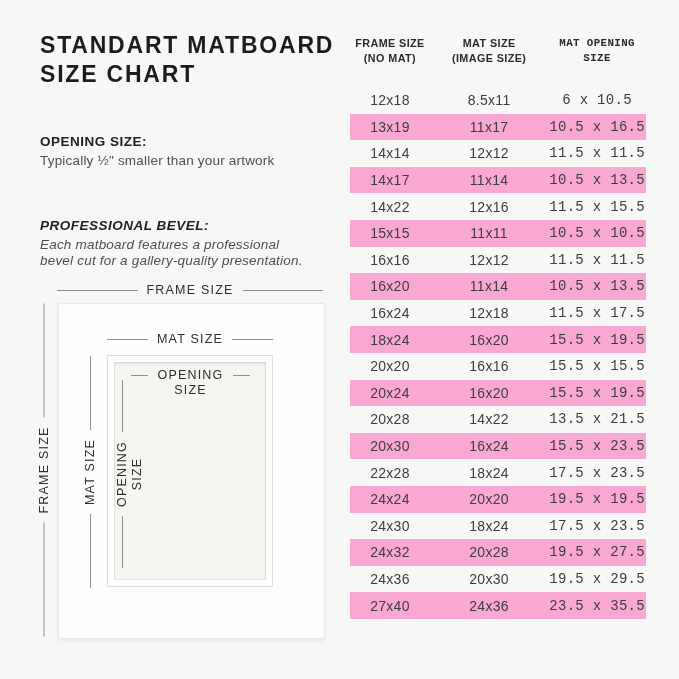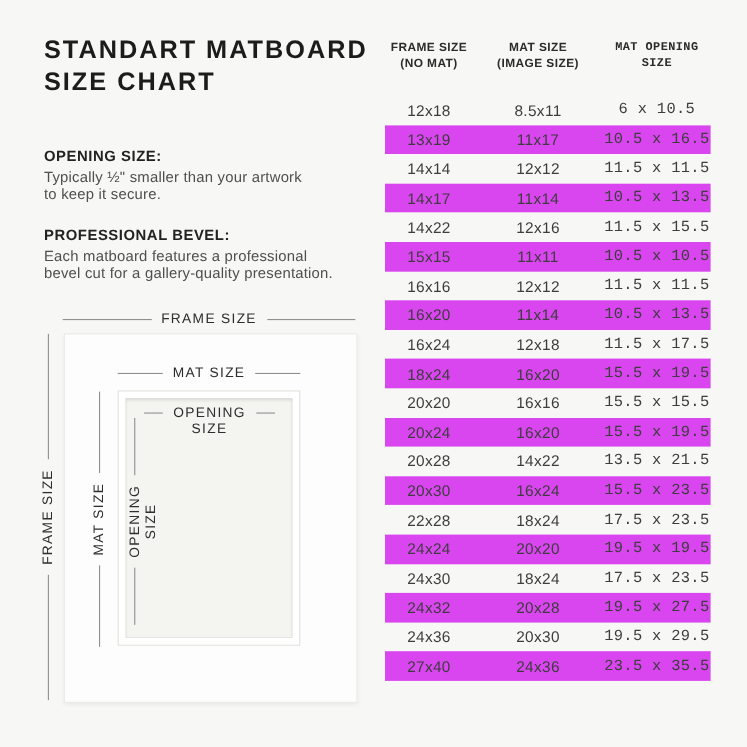--- a/index.html
+++ b/index.html
@@ -17,21 +17,21 @@
   }
   .info { position:absolute; left:40px; width:305px; }
   .info-heading {
     font-size:13.5px; font-weight:700; letter-spacing:.5px;
     color:#222; margin:14px 0 4px 0;
   }
   .info-line {
     font-size:13.5px; color:#4f4f4f; line-height:15.5px; letter-spacing:.2px;
   }
   #section-opening { top:120px; }
-  #section-bevel   { top:192px; }
+  #section-bevel   { top:204px;font-style:italic; }
 
   
   .dim { position:absolute; display:flex; gap:9px; }
   .dim.h-center { align-items:center; }
   .dim.h-top    { align-items:flex-start; }
   .dim .ln { flex:1; height:1px; background:#8f8f8f; }
   .dim.h-top .ln { margin-top:7px; }
   .dim .tx {
     font-size:12.5px; letter-spacing:1.2px; color:#2e2e2e;
     white-space:nowrap; font-weight:500; text-align:center; line-height:1.2;
@@ -59,40 +59,39 @@
   
   .table-header {
     position:absolute; left:350px; top:36px; width:296px; display:flex;
   }
   .th {
     text-align:center; font-size:10.8px; font-weight:700;
     color:#2b2b2b; line-height:1.35; letter-spacing:.4px;
   }
   .table-body { position:absolute; left:350px; top:87px; width:296px; }
   .tr { display:flex; height:26.6px; align-items:center; }
-  .tr.alt { background:#d946ef; }
+  .tr.alt { background:#f9a8d4; }
   .td {
     text-align:center; font-size:14px; color:#3d3d3d; letter-spacing:.3px;
   }
   .c0 { width:27%; } .c1 { width:40%; } .c2 { width:33%;font-family:Liberation Mono, monospace; }
 </style>
 </head>
 <body>
 
 <div class="canvas">
 
   <div class="title">
     <div>STANDART MATBOARD</div>
     <div>SIZE CHART</div>
   </div>
 
   <div class="info" id="section-opening">
     <div class="info-heading">OPENING SIZE:</div>
     <div class="info-line">Typically ½" smaller than your artwork</div>
-    <div class="info-line">to keep it secure.</div>
   </div>
 
   <div class="info" id="section-bevel">
     <div class="info-heading">PROFESSIONAL BEVEL:</div>
     <div class="info-line">Each matboard features a professional</div>
     <div class="info-line">bevel cut for a gallery-quality presentation.</div>
   </div>
 
   <div>
     <div class="dim h-center" id="dim-frame-top">

